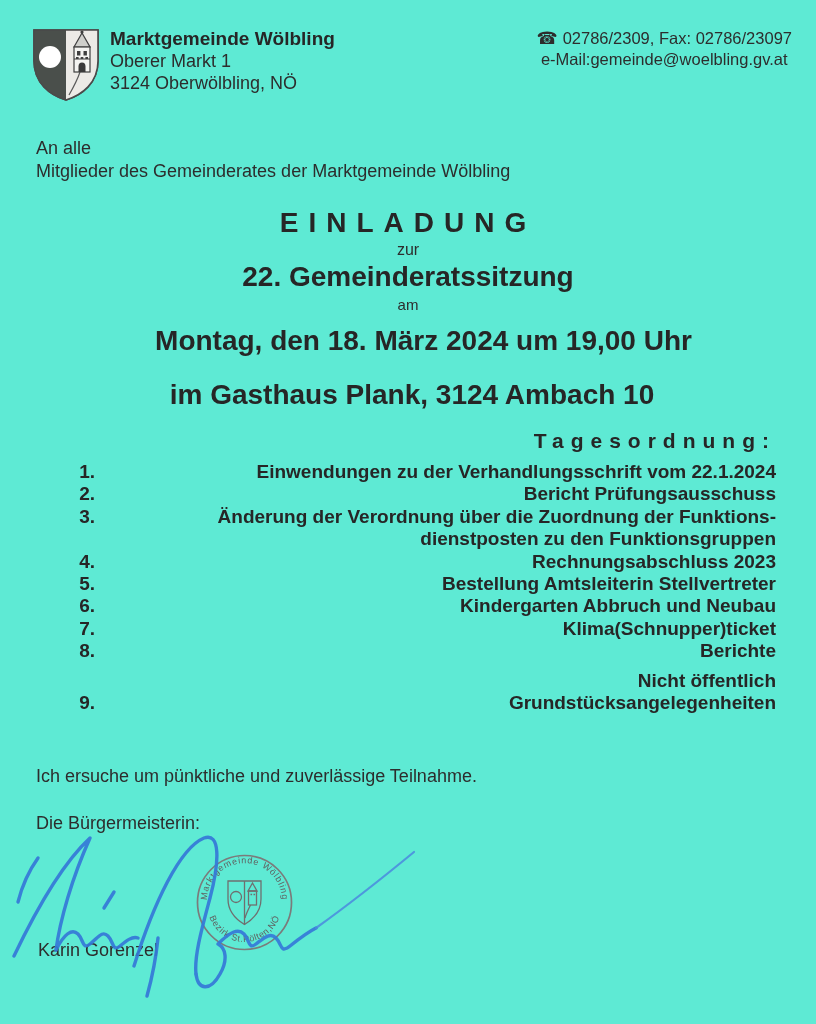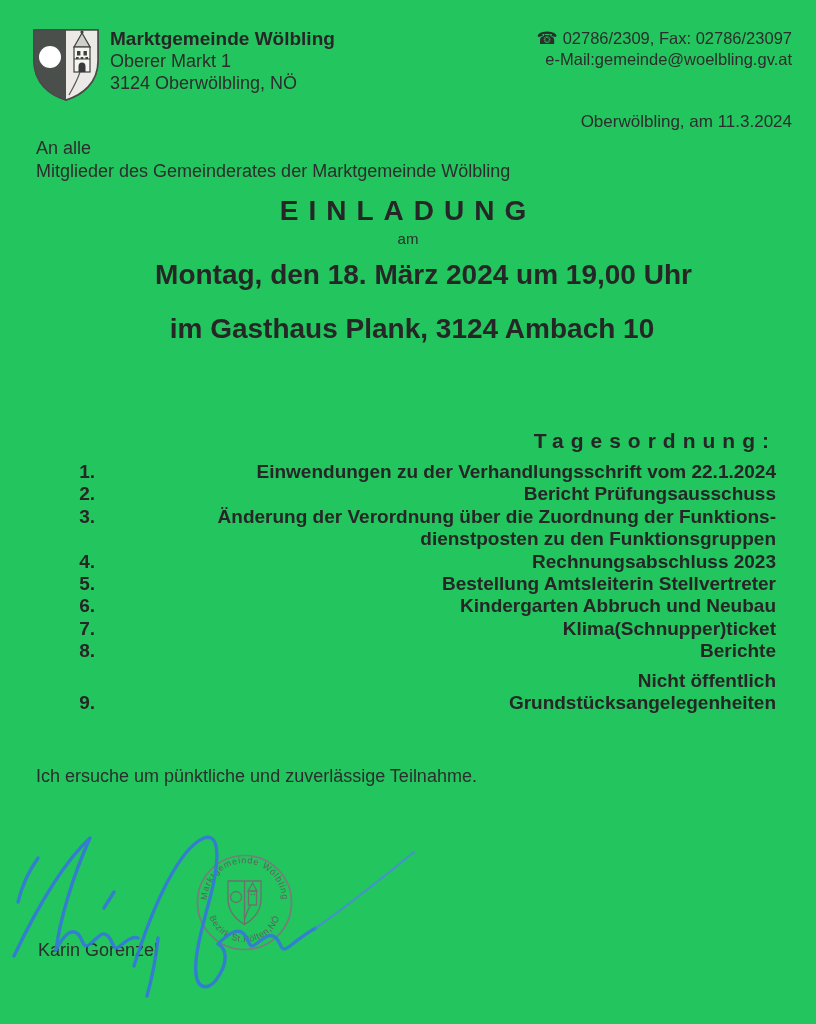--- a/index.html
+++ b/index.html
@@ -1,32 +1,32 @@
 <!DOCTYPE html>
 <html><head>
 <meta charset="utf-8">
 <style>
   html,body{margin:0;padding:0;background:#d9d9d9;}
   .page{
-    position:relative;width:816px;height:1024px;background:#22c55e;
+    position:relative;width:816px;height:1024px;background:#5eead4;
     font-family:"Liberation Sans",sans-serif;color:#2d2d2d;overflow:hidden;
     margin:0 auto;
   }
   
   .logo{position:absolute;left:30px;top:27px;}
   .org-block{position:absolute;left:110px;top:28px;}
   .org-name{font-size:19px;font-weight:bold;line-height:22px;color:#262626;}
   .org-addr{font-size:18px;line-height:22px;}
-  .contact-block{position:absolute;right:24px;top:28px;text-align:right;font-size:16.5px;line-height:20px;}
+  .contact-block{position:absolute;right:24px;top:28px;text-align:center;font-size:16.5px;line-height:20px;}
   .phone-glyph{font-size:17px;margin-right:5px;}
   .date-line{position:absolute;right:24px;top:112px;font-size:17px;}
   
   .recipient{position:absolute;left:36px;top:137px;font-size:18px;line-height:22.5px;}
   
-  .title-block{position:absolute;left:0;right:0;top:196px;text-align:center;color:#262626;}
+  .title-block{position:absolute;left:0;right:0;top:208px;text-align:center;color:#262626;}
   .title{font-size:28px;font-weight:bold;letter-spacing:10px;line-height:30px;}
   .sub1{font-size:16px;line-height:20px;margin-top:2px;color:#2d2d2d;font-weight:normal;}
   .session{font-size:28px;font-weight:bold;line-height:30px;margin-top:2px;}
   .sub2{font-size:15px;line-height:18px;margin-top:4px;color:#2d2d2d;font-weight:normal;}
   .datetime{font-size:28px;font-weight:bold;line-height:30px;margin-top:12px;padding-left:31px;}
   .venue{font-size:28px;font-weight:bold;line-height:30px;margin-top:24px;padding-left:8px;}
   
   .agenda{position:absolute;left:36px;top:428px;width:740px;color:#262626;text-align:right;}
   .agenda-heading{font-size:21px;font-weight:bold;letter-spacing:7px;line-height:25px;margin-bottom:8px;}
   .agenda-item{display:flex;font-size:19px;font-weight:bold;line-height:22.4px;}
@@ -70,29 +70,30 @@
     <div class="org-name">Marktgemeinde Wölbling</div>
     <div class="org-addr">Oberer Markt 1</div>
     <div class="org-addr">3124 Oberwölbling, NÖ</div>
   </div>
 
   <div class="contact-block">
     <div><span class="phone-glyph">☎</span><span>02786/2309, Fax: 02786/23097</span></div>
     <div>e-Mail:gemeinde@woelbling.gv.at</div>
   </div>
 
-  <div class="date-line">Oberwölbling, am 11.3.2024</div>
 
   <div class="recipient">
     <div>An alle</div>
     <div>Mitglieder des Gemeinderates der Marktgemeinde Wölbling</div>
   </div>
 
   <div class="title-block">
     <div class="title">EINLADUNG</div>
+    <div class="sub1">zur</div>
+    <div class="session">22. Gemeinderatssitzung</div>
     <div class="sub2">am</div>
     <div class="datetime">Montag, den 18. März 2024 um 19,00 Uhr</div>
     <div class="venue">im Gasthaus Plank, 3124 Ambach 10</div>
   </div>
 
   <div class="agenda">
     <div class="agenda-heading">Tagesordnung:</div>
 
     <div class="agenda-item">
       <span class="agenda-num">1.</span>
@@ -130,20 +131,21 @@
 
     <div class="non-public">Nicht öffentlich</div>
 
     <div class="agenda-item">
       <span class="agenda-num">9.</span>
       <span class="agenda-text">Grundstücksangelegenheiten</span>
     </div>
   </div>
 
   <div class="request">Ich ersuche um pünktliche und zuverlässige Teilnahme.</div>
+  <div class="role">Die Bürgermeisterin:</div>
   <div class="signer">Karin Gorenzel</div>
 
   <div class="stamp">
     <svg width="105" height="105" viewBox="0 0 105 105">
       <defs>
         <path id="arcTop" d="M 21,71 A 37.5,37.5 0 1 1 84,71" fill="none"></path>
         <path id="arcBottom" d="M 16,61 A 37,37 0 0 0 89,61" fill="none"></path>
       </defs>
       <circle cx="52.5" cy="52.5" r="47" fill="none" stroke="#7b7b7b" stroke-width="1.7"></circle>
       <text font-size="9" fill="#5f5f5f" letter-spacing="0.8" font-family="Liberation Sans, sans-serif">

